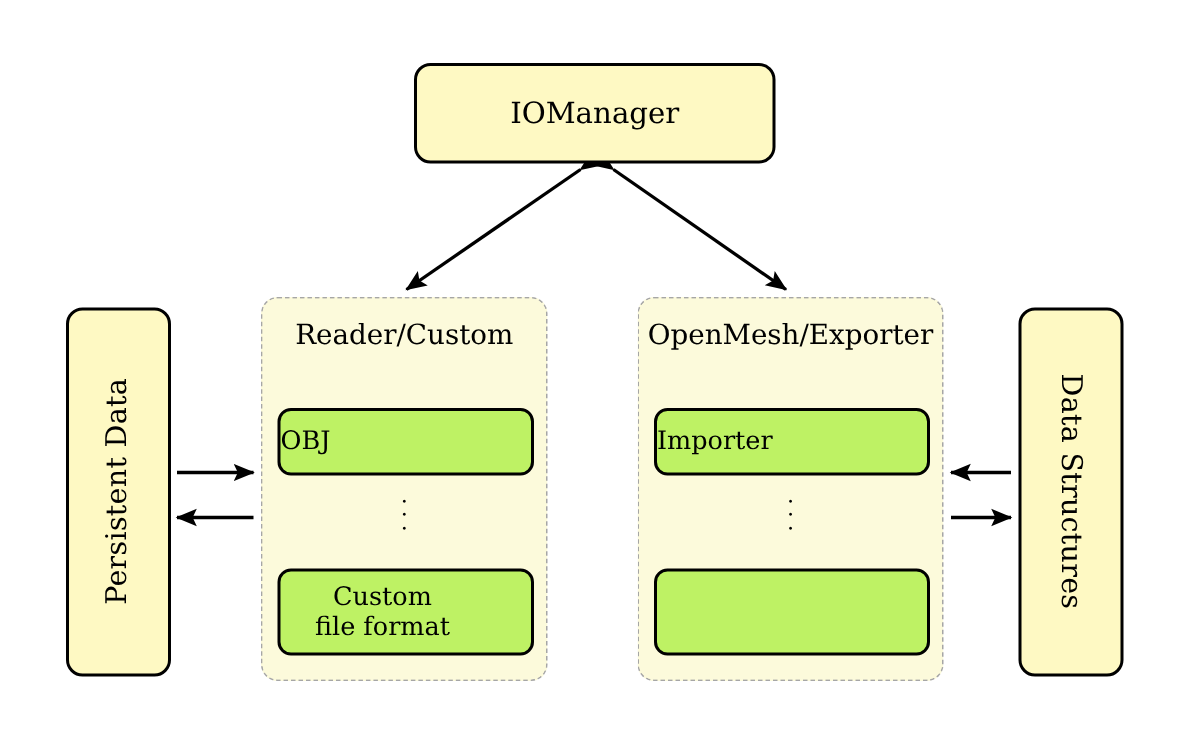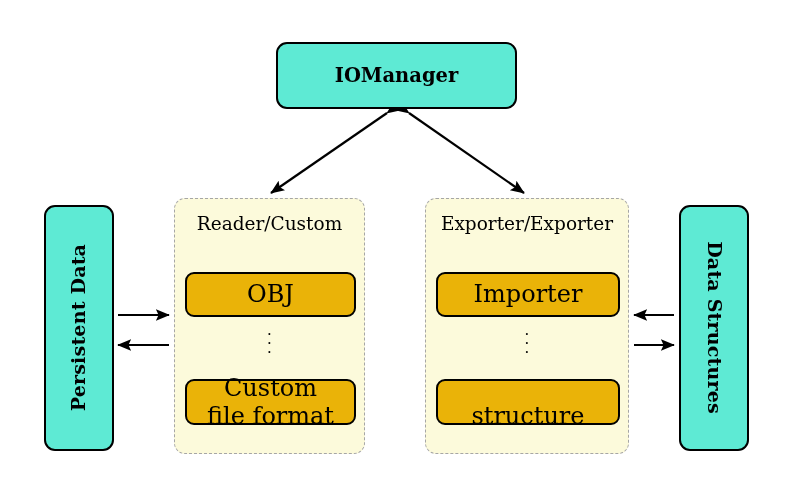--- a/index.html
+++ b/index.html
@@ -30,25 +30,24 @@
   }
 
   
   .node {
     position: absolute;
     box-sizing: border-box;
     display: flex;
     align-items: center;
     justify-content: center;
     text-align: center;
-    background: #5eead4;
+    background: #fef9c3;
     border: 2.2px solid #000000;
     border-radius: 9px;
     line-height: 1.22;
-    font-weight: bold;
   }
 
   
   #io-manager {
     left: 276px;
     top: 42px;
     width: 241px;
     height: 67px;
     font-size: 19.5px;
     border-radius: 11px;
@@ -99,33 +98,33 @@
     font-size: 18.5px;
     white-space: nowrap;
   }
 
   
   .inner-node {
     position: absolute;
     box-sizing: border-box;
     display: flex;
     align-items: center;
-    justify-content: center;
-    text-align: center;
-    background: #eab308;
+    justify-content: flex-start;
+    text-align: center;
+    background: #bef264;
     border: 2.2px solid #000000;
     border-radius: 9px;
-    font-size: 24px;
+    font-size: 17px;
     line-height: 1.18;
   }
   #group-readerwriter .inner-node     { left: 10px;  width: 171px; }
   #group-importerexporter .inner-node { left: 10px;  width: 184px; }
 
   .inner-top    { top: 73px;  height: 45px; }
-  .inner-bottom { top: 180px; height: 46px; }
+  .inner-bottom { top: 180px; height: 58px; padding-left: 23px; }
 
   .vdots {
     position: absolute;
     left: 0;
     width: 100%;
     top: 131px;
     text-align: center;
     font-size: 17px;
     line-height: 7px;
     letter-spacing: 0;
@@ -194,33 +193,32 @@
 
     <div class="inner-node inner-bottom">
       <span>
         <span>Custom</span><br>
         <span>file format</span>
       </span>
     </div>
   </div>
 
   <div class="group" id="group-importerexporter">
-    <div class="group-title">Exporter/Exporter</div>
+    <div class="group-title">OpenMesh/Exporter</div>
 
     <div class="inner-node inner-top">
       <span>Importer</span>
     </div>
 
     <div class="vdots">
       <span>·</span>
       <span>·</span>
       <span>·</span>
     </div>
 
     <div class="inner-node inner-bottom">
       <span>
         <br>
-        <span>structure</span>
       </span>
     </div>
   </div>
 
 </div>
 
 </body></html>

